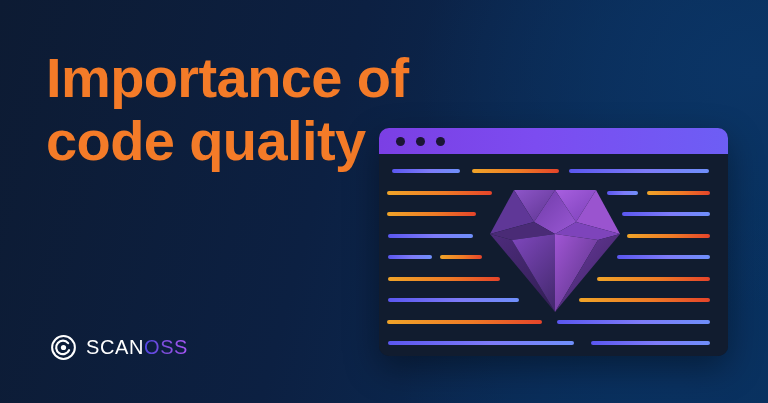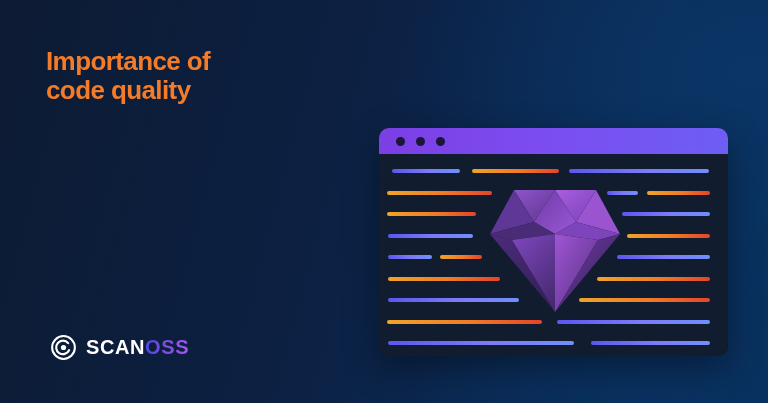--- a/index.html
+++ b/index.html
@@ -13,33 +13,33 @@
     background:
       radial-gradient(ellipse 70% 95% at 98% 18%, #0b3566 0%, rgba(11,53,102,0) 62%),
       radial-gradient(ellipse 60% 80% at 88% 95%, #0a3160 0%, rgba(10,49,96,0) 60%),
       linear-gradient(105deg, #0d1b33 0%, #0c2042 42%, #0a2b56 74%, #073260 100%);
   }
 
   
   .headline{
     position:absolute;left:46px;top:47px;
     color:#F47B28;
-    font-size:26px;line-height:1.12;
+    font-size:56px;line-height:1.12;
     font-weight:700;letter-spacing:-0.6px;
     margin:0;white-space:pre-line;
   }
 
   
   .logo{
     position:absolute;left:50px;top:334px;
     display:flex;align-items:center;gap:9px;
   }
   .logo-mark{width:27px;height:27px;display:block;flex:none;}
   .logo-word{
-    font-size:20px;font-weight:700;letter-spacing:0.6px;
+    font-size:20px;font-weight:400;letter-spacing:0.6px;
     display:flex;align-items:baseline;
   }
   .logo-scan{color:#ffffff;}
   .logo-oss{
     background:linear-gradient(90deg,#4f46e5 0%,#7c4ddb 45%,#a855f7 100%);
     -webkit-background-clip:text;background-clip:text;
     color:transparent;
   }
 
   

